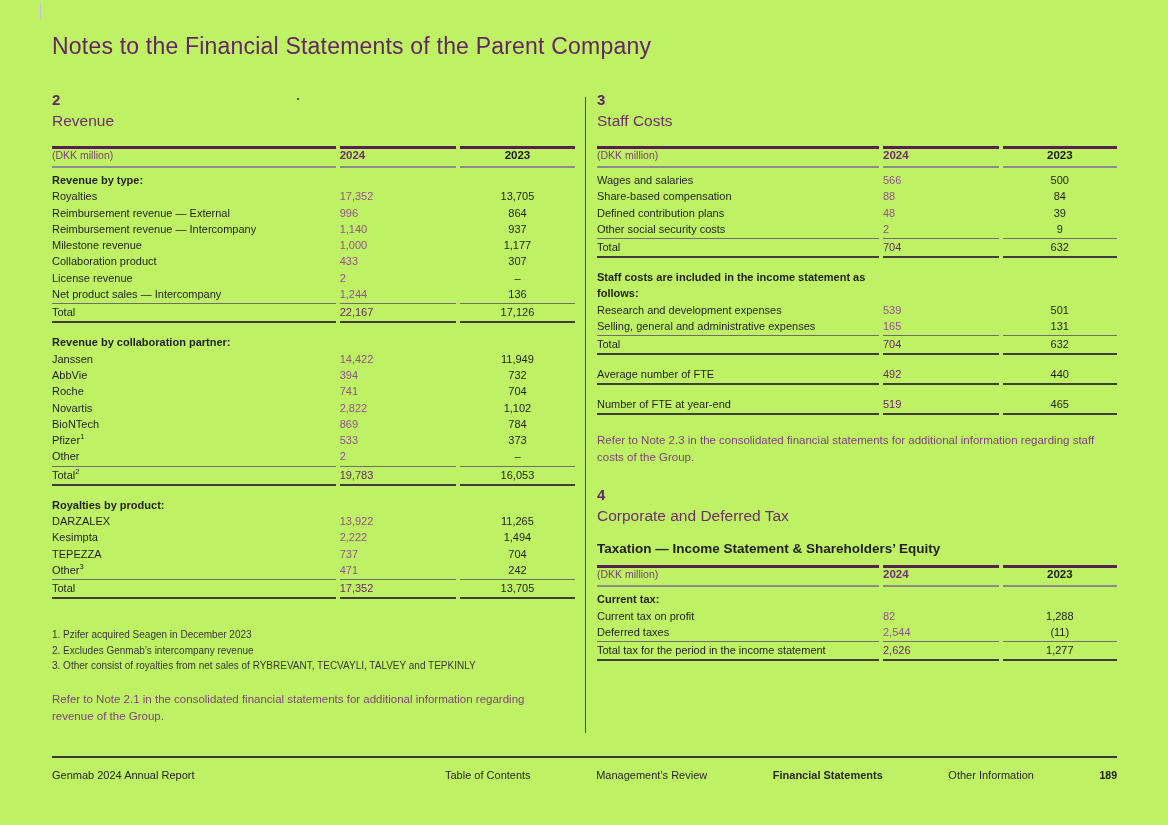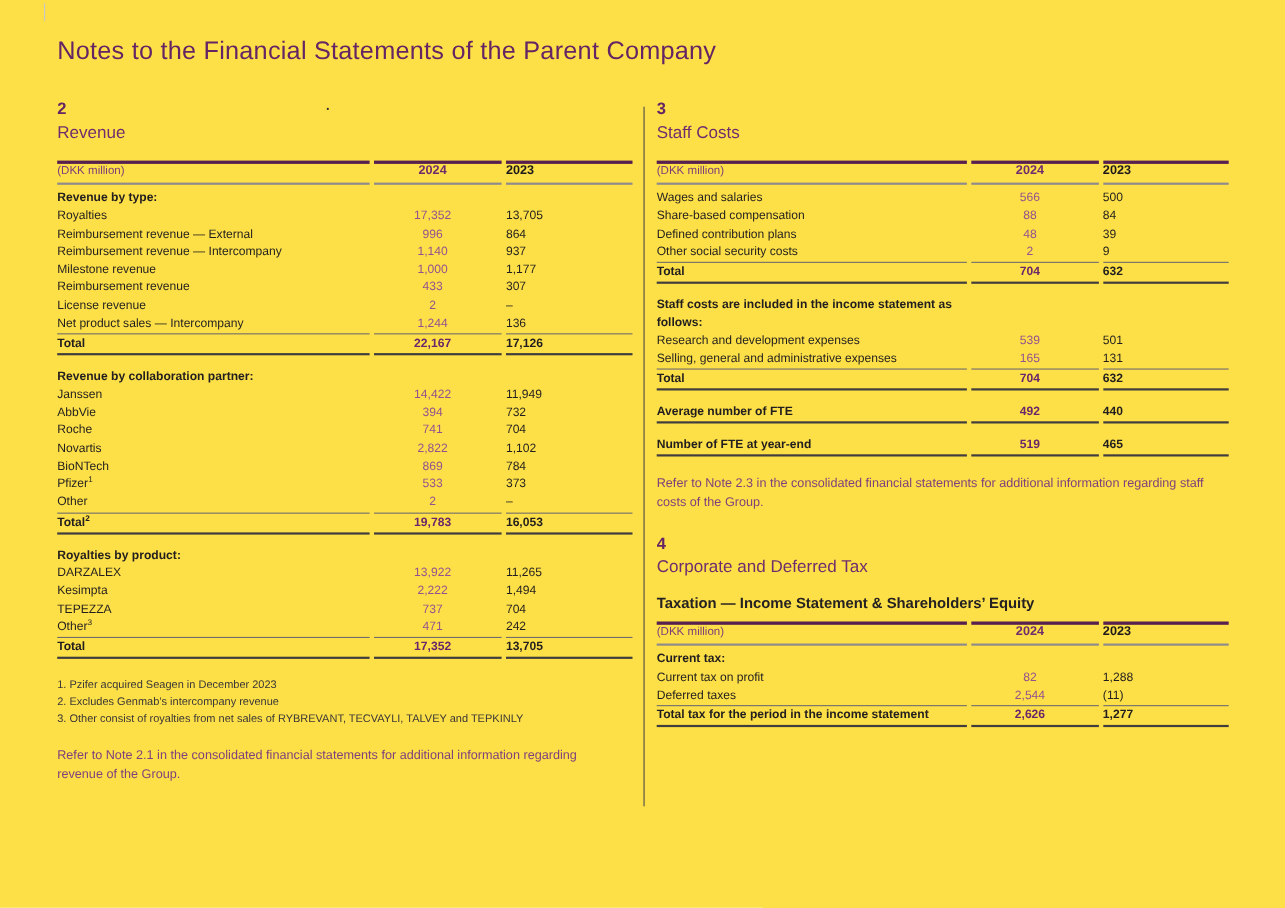--- a/index.html
+++ b/index.html
@@ -1,18 +1,18 @@
 <!DOCTYPE html>
 <html style="--brand-purple: #632563; --rule-purple: #57204f; --value-purple: #94508f; --text-dark: #221e1f;"><head>
 <meta charset="utf-8">
 <style>
   *{margin:0;padding:0;box-sizing:border-box}
   html,body{width:1168px;height:825px}
   body{background:#ffffff;font-family:"Liberation Sans",sans-serif;color:#221e1f;position:relative;overflow:hidden}
-  .page{position:absolute;inset:0;background:#fde047}
+  .page{position:absolute;inset:0;background:#bef264}
   .edge-tick{position:absolute;left:40px;top:3px;width:1px;height:16px;background:#c9c6c8}
   .stray-dot{position:absolute;left:297px;top:98px;width:2px;height:2px;border-radius:50%;background:#2b2b2b}
   .page-title{position:absolute;left:52px;top:33px;font-size:23px;font-weight:400;letter-spacing:.2px;color:var(--brand-purple,#632563)}
   .divider{position:absolute;left:585px;top:97px;width:1px;height:636px;background:#4e4a4b}
   .col{position:absolute;top:90px}
   .col-left{left:52px;width:523px}
   .col-right{left:597px;width:520px}
   .note-number{font-size:15px;font-weight:700;line-height:19px;color:var(--brand-purple,#632563)}
   .note-title{font-size:15.5px;font-weight:400;line-height:23px;margin-bottom:14px;color:#6f2d6d}
   .fin-table{font-size:11px}
@@ -20,35 +20,35 @@
   .rule span:nth-child(1){width:calc(55% - 4px)}
   .rule span:nth-child(2){width:calc(23% - 4px)}
   .rule span:nth-child(3){flex:1}
   .rule.top span{height:3px;background:var(--rule-purple,#57204f)}
   .rule.gray span{height:2px;background:#8f8b8c}
   .rule.thin span{height:1px;background:#716d6e}
   .rule.thin{margin-top:1px}
   .rule.med span{height:2px;background:#413d3e}
   .trow{display:grid;grid-template-columns:55% 23% 22%;align-items:baseline}
   .lbl{text-align:left}
-  .v1{text-align:center;padding-right:13px;color:var(--value-purple,#94508f)}
-  .v2{text-align:left;color:#221e1f}
+  .v1{text-align:left;padding-right:13px;color:var(--value-purple,#94508f)}
+  .v2{text-align:center;color:#221e1f}
   .thead{padding:0 0 5px}
   .unit{color:#7b3e78;font-size:10.5px}
   .colh{font-weight:700;font-size:11.5px;color:#702b6d}
   .colh2{font-weight:700;font-size:11.5px;color:#1d191a}
   .tsection{padding-top:4px}
   .tsection + .tsection{margin-top:7px}
   .heading-row{line-height:16.3px}
   .heading-row .hlbl{font-weight:700}
   .data-row{line-height:16.3px}
-  .total-row{line-height:17px;font-weight:700}
+  .total-row{line-height:17px;font-weight:400}
   .total-row .v1{color:#6b256a}
   sup{font-size:7.5px;line-height:0}
-  .footnotes{margin-top:16px}
+  .footnotes{margin-top:28px}
   .footnote{font-size:10px;line-height:15.6px;color:#3a3637}
   .reference{margin-top:17px;font-size:11.5px;line-height:16.5px;color:#7f3f7c}
   .reference.narrow{max-width:505px}
   .note-link{font-weight:400;color:#7f3f7c;text-decoration:none;cursor:pointer}
   .note4-head{margin-top:20px}
   .subheading{font-size:13.5px;font-weight:700;color:#252122;margin:2px 0 9px}
   .footer{position:absolute;left:52px;width:1065px;top:756px}
   .footer-rule{height:2px;background:#39393b}
   .footer-row{display:flex;align-items:baseline;margin-top:11px;font-size:11px}
   .report-name{color:#262223}
@@ -102,21 +102,21 @@
             <span class="lbl">Reimbursement revenue — Intercompany</span>
             <span class="v1">1,140</span>
             <span class="v2">937</span>
           </div>
           <div class="trow data-row">
             <span class="lbl">Milestone revenue</span>
             <span class="v1">1,000</span>
             <span class="v2">1,177</span>
           </div>
           <div class="trow data-row">
-            <span class="lbl">Reimbursement revenue</span>
+            <span class="lbl">Collaboration product</span>
             <span class="v1">433</span>
             <span class="v2">307</span>
           </div>
           <div class="trow data-row">
             <span class="lbl">License revenue</span>
             <span class="v1">2</span>
             <span class="v2">–</span>
           </div>
           <div class="trow data-row">
             <span class="lbl">Net product sales — Intercompany</span>
@@ -405,13 +405,26 @@
           </div>
           <div class="rule med">
             <span></span>
             <span></span>
             <span></span>
           </div>
         </div>
       </div>
   </section>
 
+  <footer class="footer">
+    <div class="footer-rule"></div>
+    <div class="footer-row">
+      <span class="report-name">Genmab 2024 Annual Report</span>
+      <span class="footer-nav">
+          <span class="nav-item">Table of Contents</span>
+          <span class="nav-item">Management’s Review</span>
+          <span class="nav-item active">Financial Statements</span>
+          <span class="nav-item">Other Information</span>
+          <span class="page-number">189</span>
+        </span>
+    </div>
+  </footer>
 </div>
 
 </body></html>

